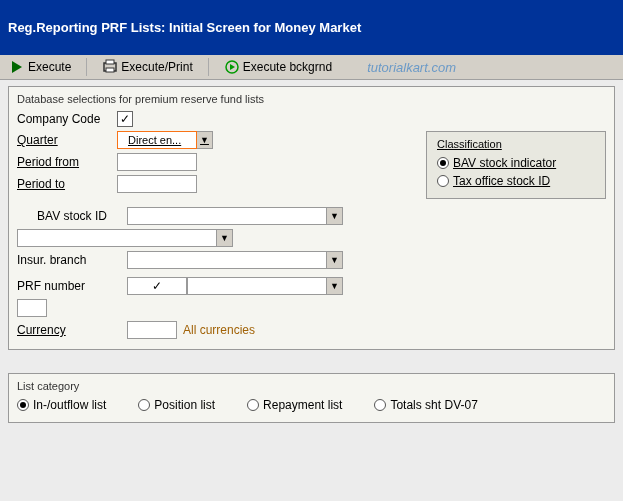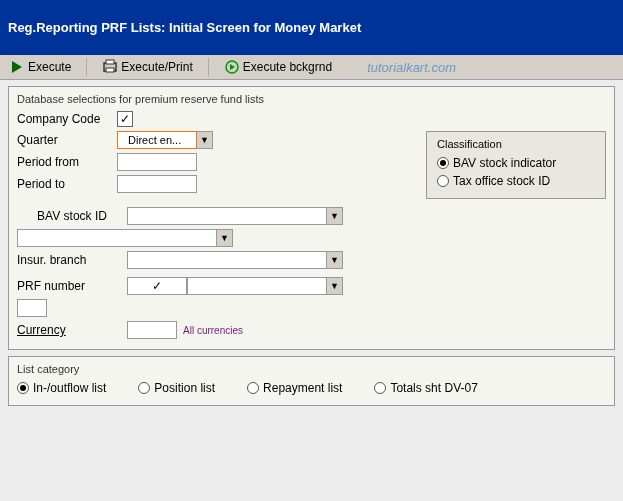--- a/index.html
+++ b/index.html
@@ -39,21 +39,21 @@
       border: none;
       padding: 1px 3px;
     }
     .main-content {
       padding: 6px 8px;
       background: #ececec;
     }
     .section-box {
       border: 1px solid #999;
       background: #f5f5f0;
-      margin-bottom: 6px;
+      margin-bottom: 23px;
       padding: 6px 8px;
     }
     .section-title {
       font-size: 11px;
       color: #333;
       margin-bottom: 6px;
     }
     .form-row {
       display: flex;
       align-items: center;
@@ -169,23 +169,23 @@
       font-size: 11px;
       color: #333;
       margin-bottom: 6px;
     }
     .radio-options-row {
       display: flex;
       align-items: center;
       gap: 32px;
     }
     .all-currencies-label {
-      font-size: 10px;
+      font-size: 12px;
       margin-left: 6px;
-      color: #701a75;
+      color: #a16207;
     }
     .toolbar-sep {
       width: 1px;
       height: 18px;
       background: #aaa;
     }
   </style>
 </head>
 <body>
 
@@ -228,21 +228,21 @@
 
 <div class="main-content">
   <div class="section-box">
     <div class="section-title">Database selections for premium reserve fund lists</div>
 
     <div class="form-row">
       <span class="form-label">Company Code</span>
       <div class="checkbox-icon">✓</div>
     </div>
 
-    <div class="upper-area" style="margin-top:4px;">
+    <div class="upper-area" style="margin-top:4px;text-decoration:underline;">
       <div class="left-form">
 
         <div class="form-row">
           <span class="form-label">Quarter</span>
           <div class="select-with-arrow">
             <input class="small-select" type="text" value="Direct en..." style="">
             <div class="small-select-arrow">▼</div>
           </div>
         </div>
 

